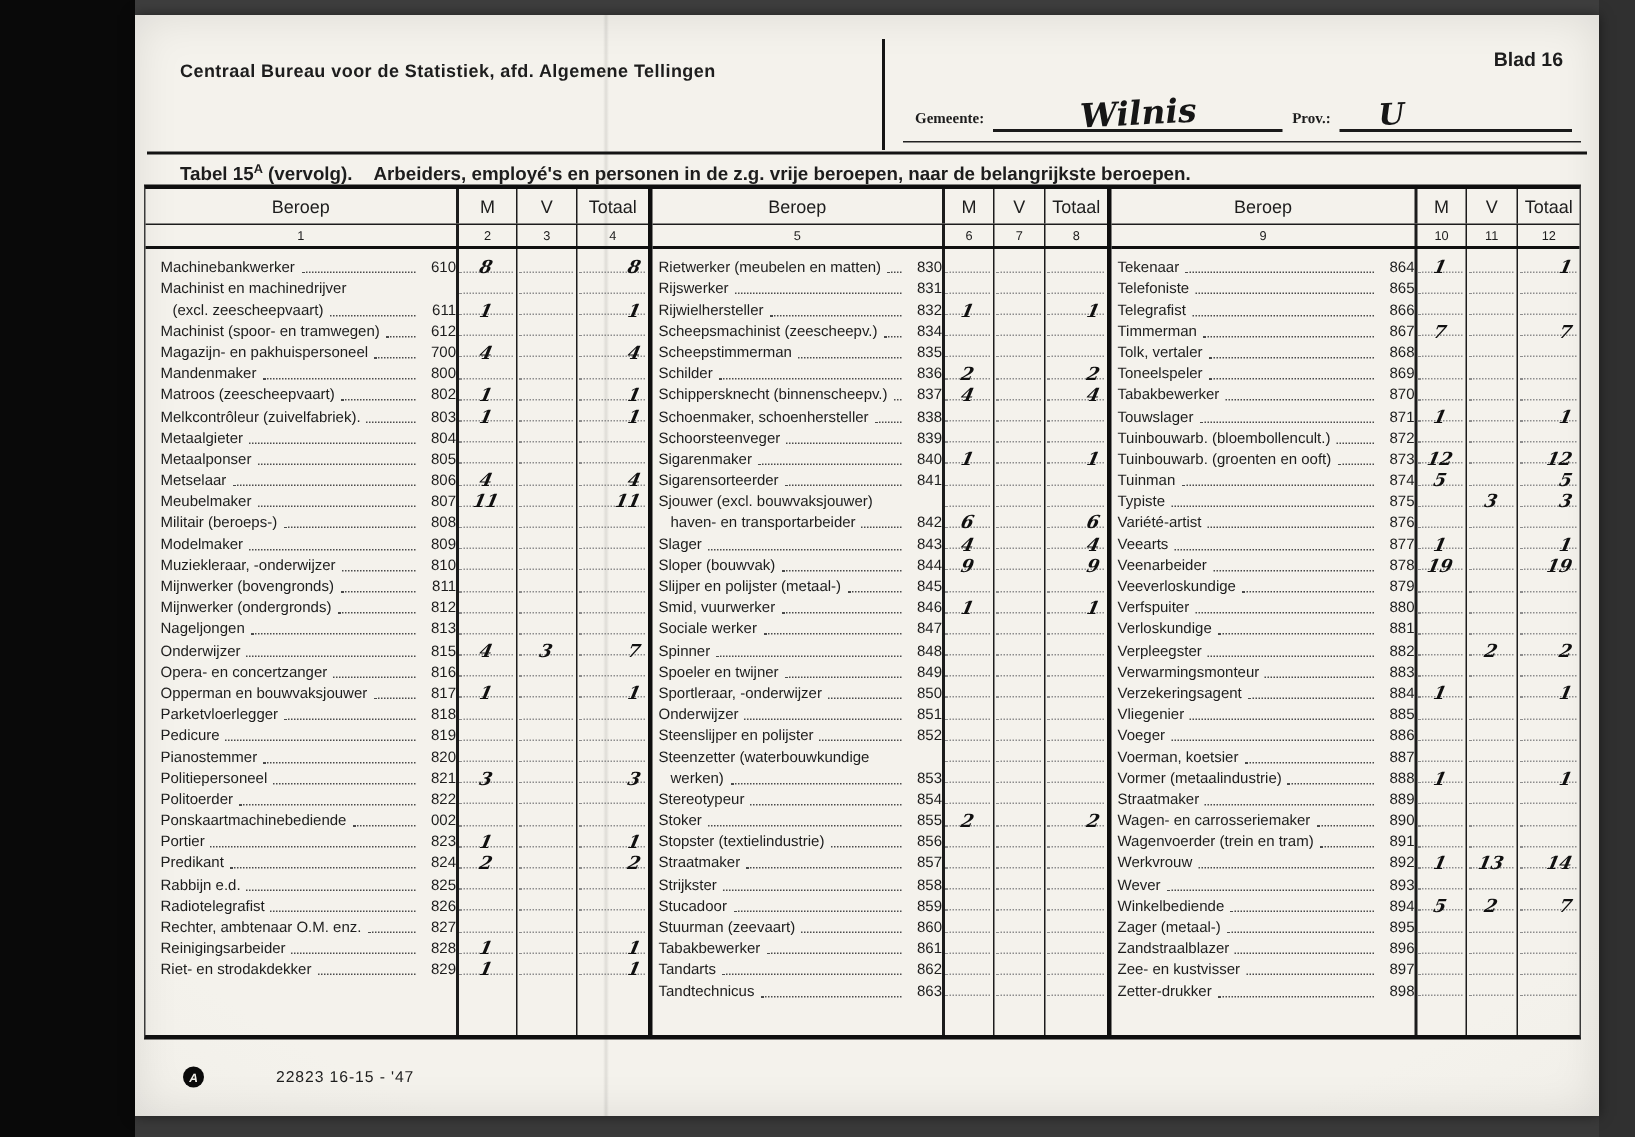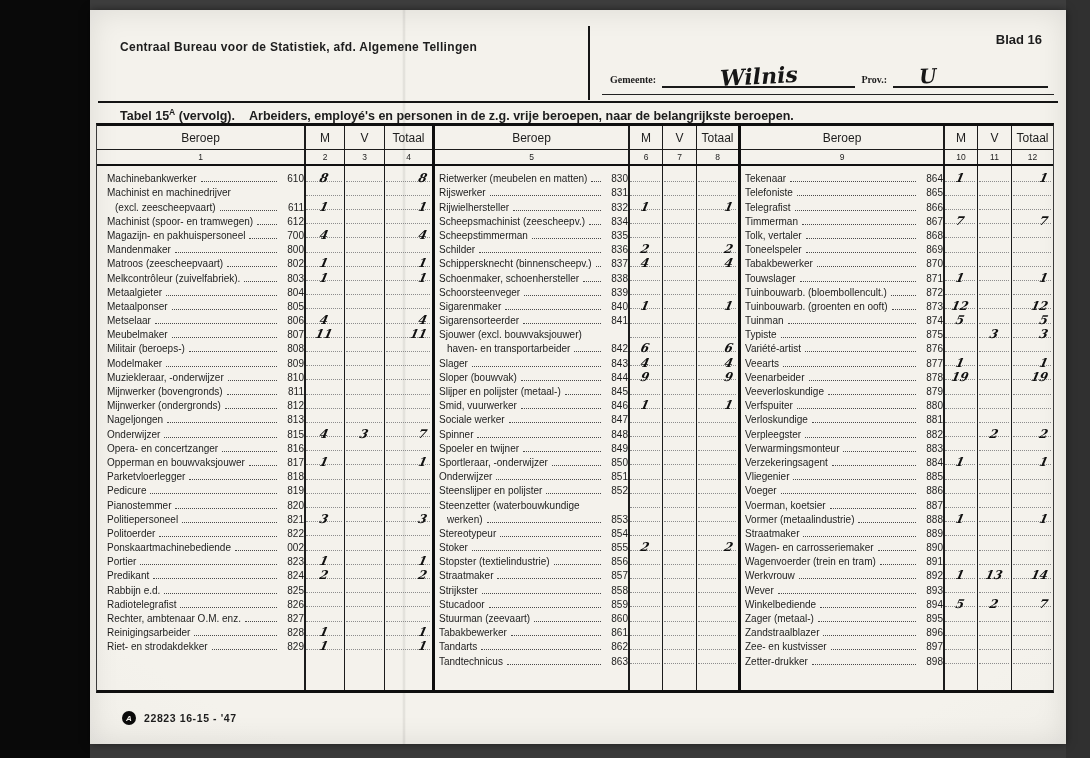--- a/index.html
+++ b/index.html
@@ -90,21 +90,21 @@
   .c::before{content:'';position:absolute;left:2px;right:2px;bottom:3.5px;border-bottom:1px dotted #8d8d8d;}
   .hw{position:absolute;bottom:1px;left:0;right:0;text-align:center;
       font-family:"DejaVu Serif", serif;font-style:italic;font-weight:700;font-size:12px;
       transform:skewX(-12deg);color:#101010;line-height:12px;}
   .c.t .hw{text-align:right;padding-right:5px;}
 
   
   .footer{position:absolute;left:32px;top:701px;display:flex;align-items:center;gap:8px;}
   .logo{width:14px;height:14px;border-radius:50%;background:#0a0a0a;color:#f2f0ea;
         font-size:8px;font-weight:700;display:flex;align-items:center;justify-content:center;font-style:italic;}
-  .stamp{font-size:10.5px;font-weight:700;letter-spacing:.6px;}
+  .stamp{font-size:10.5px;font-weight:400;letter-spacing:.6px;margin-left:40px;}
 </style>
 </head>
 <body>
 
 <div class="band-left"></div>
 <div class="band-right"></div>
 <div class="band-top"></div>
 <div class="band-bottom"></div>
 
 <div class="page">

